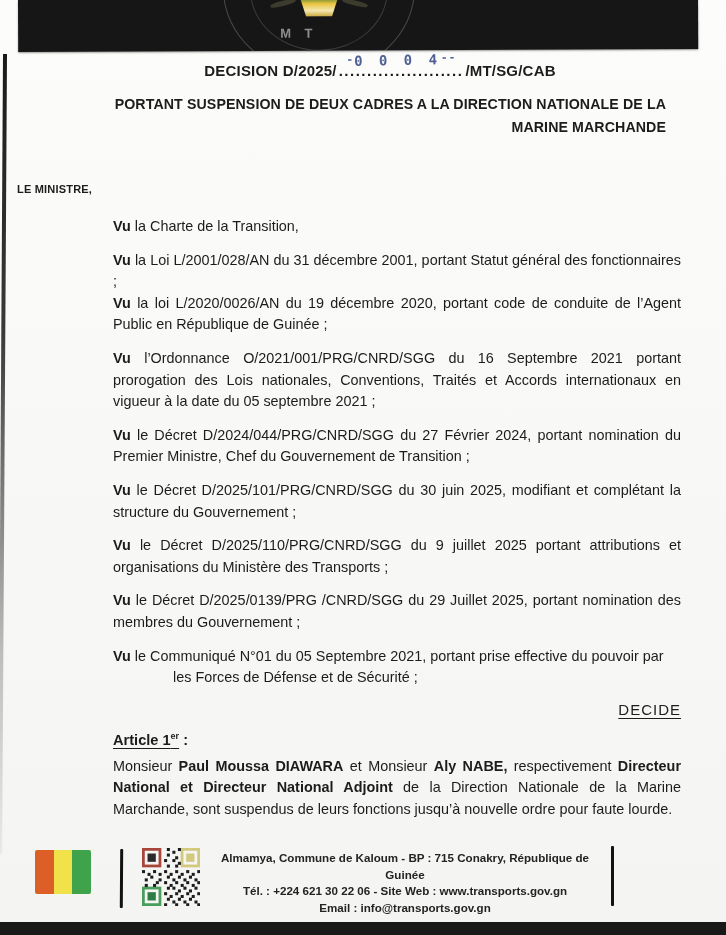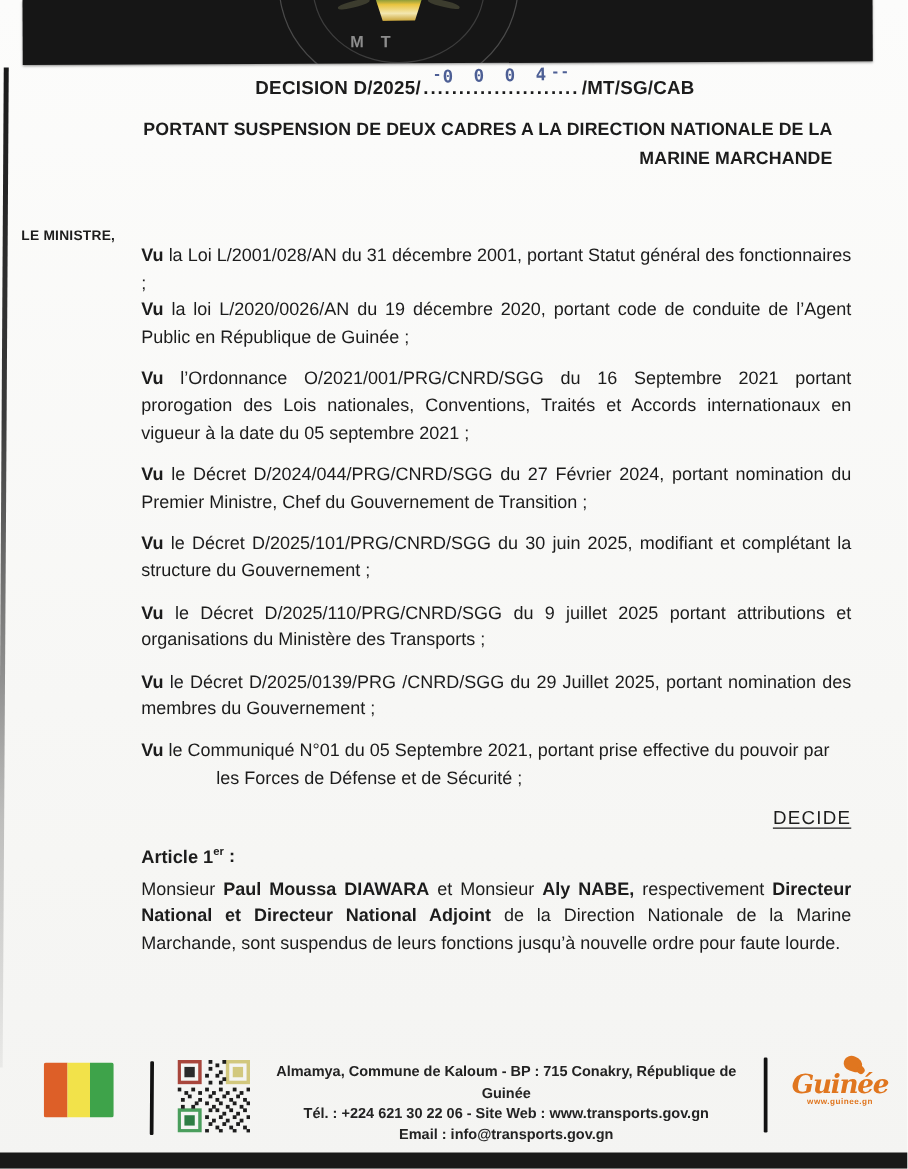--- a/index.html
+++ b/index.html
@@ -63,21 +63,21 @@
   .minister{text-align:left;font-weight:bold;font-size:11px;margin-top:44px;letter-spacing:.2px;}
   .content{padding:0 62px 0 96px;}
   p.vu{font-size:14.4px;line-height:21.6px;text-align:justify;margin:0 0 12px 0;}
   p.vu.first{margin-top:21px;}
   p.vu.no-gap{margin-bottom:0;}
   .decide{
     text-align:right;font-weight:normal;font-size:15px;letter-spacing:1px;
     text-decoration:underline;text-underline-offset:3px;
   }
   .article-head{margin-top:13px;font-size:14.6px;font-weight:bold;}
-  .article-head .u{text-underline-offset:3px;}
+  .article-head .u{text-decoration:underline;text-underline-offset:3px;}
   .article-head sup{font-size:9px;}
   .article-body{margin-top:8px;font-size:14.4px;line-height:21.5px;text-align:justify;}
   
   .footer{position:absolute;left:0;top:844px;width:726px;height:76px;}
   .flag{position:absolute;left:35px;top:6px;width:56px;height:44px;display:flex;border-radius:2px;overflow:hidden;}
   .flag span{flex:1;}
   .v-sep{position:absolute;width:3px;background:#121212;border-radius:1px;}
   .v-sep.s1{left:120px;top:5px;height:59px;transform:rotate(.4deg);}
   .v-sep.s2{left:611px;top:2px;height:60px;}
   .qr{position:absolute;left:142px;top:4px;width:58px;height:58px;}
@@ -118,20 +118,21 @@
 
   <div class="doc-title">
     <span>DECISION D/2025/</span><span class="dots-wrap"><span class="dots">......................</span><span class="handwritten"><span class="pen-mark">-</span><span>0 0 0 4</span><span class="pen-mark">--</span></span></span><span>/MT/SG/CAB</span>
   </div>
 
   <div class="doc-subtitle">PORTANT SUSPENSION DE DEUX CADRES A LA DIRECTION NATIONALE DE LA MARINE MARCHANDE</div>
 
   <div class="minister">LE MINISTRE,</div>
 
   <div class="content">
+    <p class="vu first"><b>Vu</b><span> la Charte de la Transition,</span></p>
     <p class="vu no-gap"><b>Vu</b><span> la Loi L/2001/028/AN du 31 décembre 2001, portant Statut général des fonctionnaires ;</span></p>
     <p class="vu"><b>Vu</b><span> la loi L/2020/0026/AN du 19 décembre 2020, portant code de conduite de l’Agent Public en République de Guinée ;</span></p>
     <p class="vu"><b>Vu</b><span> l’Ordonnance O/2021/001/PRG/CNRD/SGG du 16 Septembre 2021 portant prorogation des Lois nationales, Conventions, Traités et Accords internationaux en vigueur à la date du 05 septembre 2021 ;</span></p>
     <p class="vu"><b>Vu</b><span> le Décret D/2024/044/PRG/CNRD/SGG du 27 Février 2024, portant nomination du Premier Ministre, Chef du Gouvernement de Transition ;</span></p>
     <p class="vu"><b>Vu</b><span> le Décret D/2025/101/PRG/CNRD/SGG du 30 juin 2025, modifiant et complétant la structure du Gouvernement ;</span></p>
     <p class="vu"><b>Vu</b><span> le Décret D/2025/110/PRG/CNRD/SGG du 9 juillet 2025 portant attributions et organisations du Ministère des Transports ;</span></p>
     <p class="vu"><b>Vu</b><span> le Décret D/2025/0139/PRG /CNRD/SGG du 29 Juillet 2025, portant nomination des membres du Gouvernement ;</span></p>
     <p class="vu"><b>Vu</b><span> le Communiqué N°01 du 05 Septembre 2021, portant prise effective du pouvoir par</span><br><span style="margin-left: 60px;">les Forces de Défense et de Sécurité ;</span></p>
 
     <div class="decide">DECIDE</div>
@@ -228,17 +229,13 @@
   </svg>
 
   <div class="address">
     <div>Almamya, Commune de Kaloum - BP : 715 Conakry, République de Guinée</div>
     <div>Tél. : +224 621 30 22 06 - Site Web : www.transports.gov.gn</div>
     <div>Email : info@transports.gov.gn</div>
   </div>
 
   <div class="v-sep s2"></div>
 
-  <div class="brand">
-    <span class="brand-name"><span class="brand-blob"></span><span>Guinée</span></span>
-    <div class="brand-url">www.guinee.gn</div>
-  </div>
 </div>
 
 </body></html>

